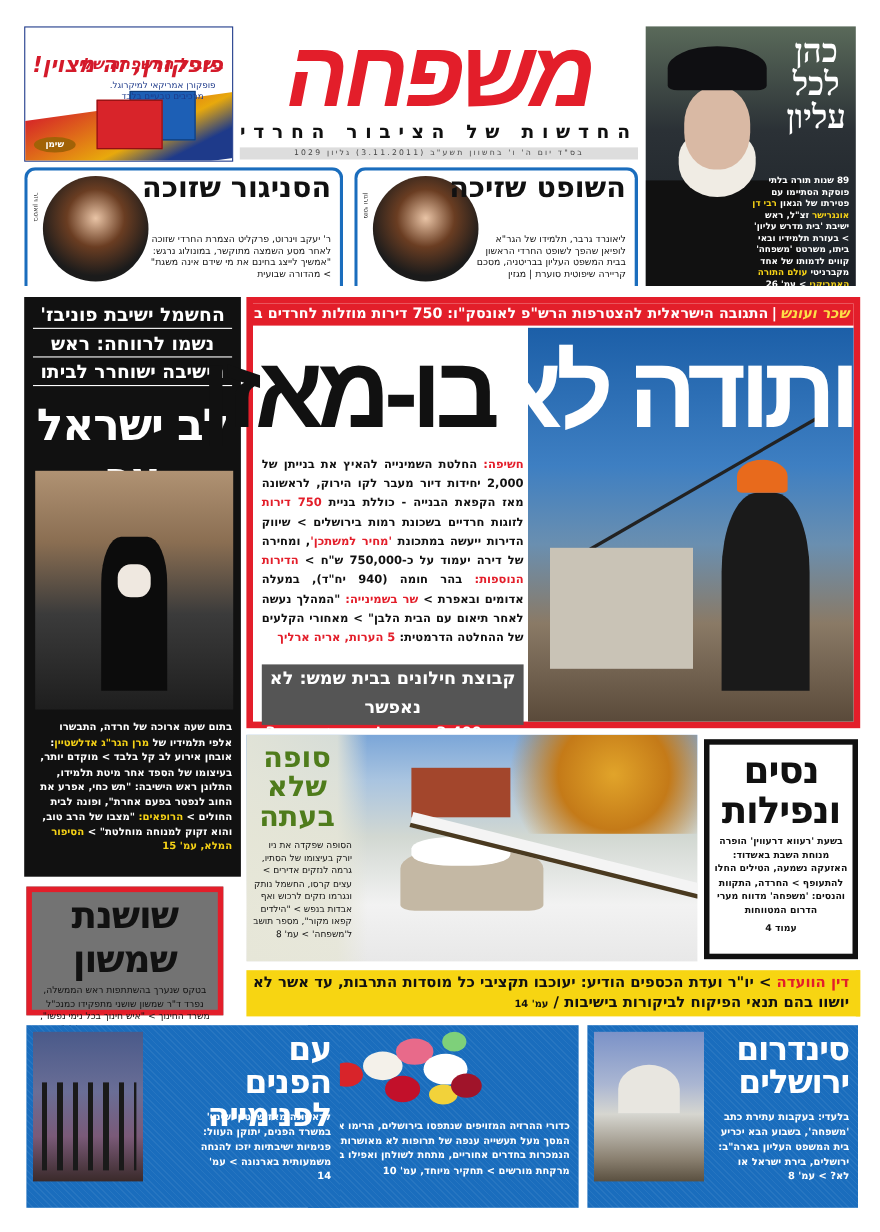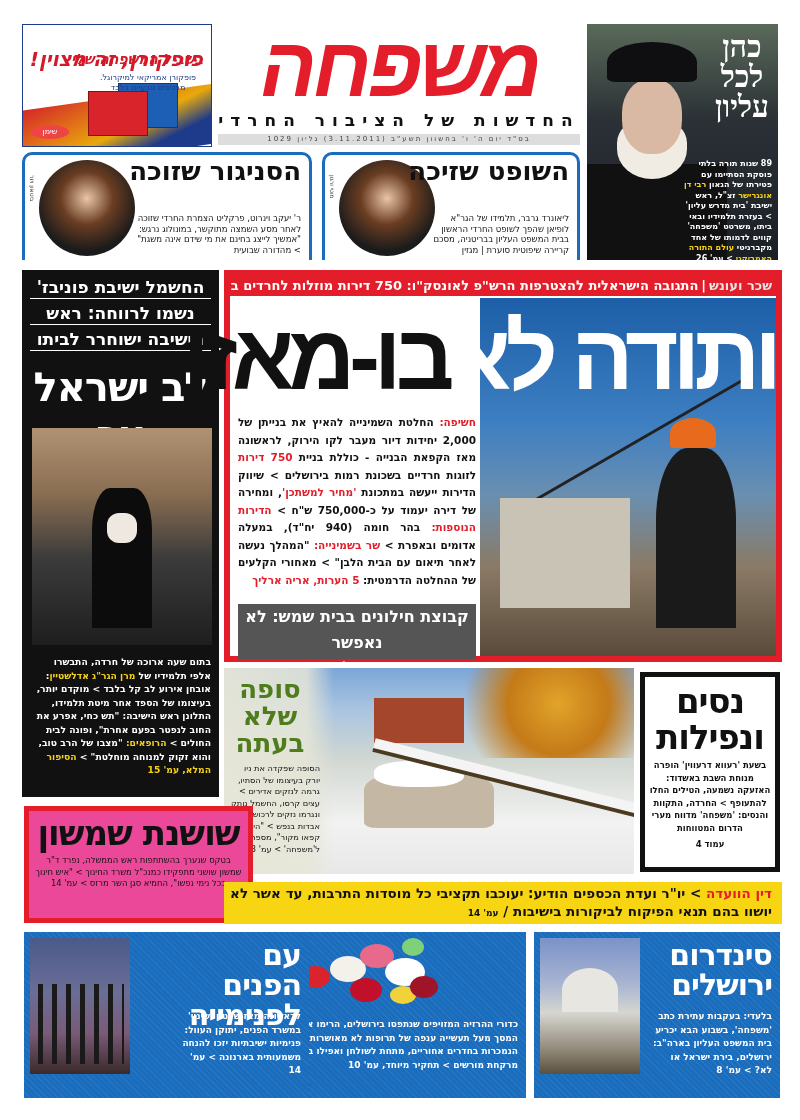--- a/index.html
+++ b/index.html
@@ -8,21 +8,21 @@
   .abs { position: absolute; }
 
   
   #ad { left: 22px; top: 24px; width: 190px; height: 123px; border: 1px solid #1e3a8a; background: #fff; overflow: hidden; }
   #ad .ad-t1 { position: absolute; right: 8px; top: 6px; color: #d41a2a; font-weight: bold; font-size: 14px; font-style: italic; margin-top: 20px; }
   #ad .ad-t2 { position: absolute; right: 8px; top: 22px; color: #d41a2a; font-weight: bold; font-size: 20px; font-style: italic; }
   #ad .ad-t3 { position: absolute; right: 8px; top: 48px; color: #1e3a8a; font-size: 8px; width: 110px; text-align: center; line-height: 10px; }
   #ad .swoosh1 { position: absolute; left: -20px; top: 70px; width: 260px; height: 60px; background: linear-gradient(160deg, #d41a2a 0%, #e8a90c 50%, #1e3a8a 70%); transform: skewY(-8deg); }
   #ad .box1 { position: absolute; left: 95px; top: 58px; width: 60px; height: 45px; background: #1d5fb5; border: 1px solid #0e3b78; }
   #ad .box2 { position: absolute; left: 65px; top: 66px; width: 60px; height: 45px; background: #d8242a; border: 1px solid #8a1010; }
-  #ad .logo { position: absolute; left: 8px; top: 100px; width: 38px; height: 14px; background: #ef4444; border-radius: 50%; color: #fff; font-size: 8px; font-weight: normal; text-align: center; line-height: 14px; }
+  #ad .logo { position: absolute; left: 8px; top: 100px; width: 38px; height: 14px; background: #a16207; border-radius: 50%; color: #fff; font-size: 8px; font-weight: bold; text-align: center; line-height: 14px; }
 
   #logo { left: 218px; top: 22px; width: 362px; text-align: center; color: #e31e2a; font-weight: bold; font-size: 84px; line-height: 90px; font-style: italic; letter-spacing: -4px; font-family: "Liberation Sans", sans-serif; }
   #tagline { left: 218px; top: 110px; width: 362px; text-align: center; font-weight: bold; font-size: 17px; letter-spacing: 7px; color: #111; }
   #dateline { left: 218px; top: 134px; width: 362px; height: 11px; background: #ddd; font-size: 7px; color: #444; text-align: center; line-height: 11px; letter-spacing: 2px; }
 
   #cover { left: 587px; top: 24px; width: 191px; height: 236px; background: linear-gradient(180deg, #5a6a5a 0%, #2b3136 40%, #1a1f25 100%); overflow: hidden; }
   #cover .hat { position: absolute; left: 20px; top: 18px; width: 90px; height: 40px; background: #0f0f12; border-radius: 50% 50% 10% 10%; }
   #cover .face { position: absolute; left: 35px; top: 55px; width: 60px; height: 75px; background: #d9b9a4; border-radius: 45%; }
   #cover .beard { position: absolute; left: 30px; top: 95px; width: 70px; height: 60px; background: #f0ece4; border-radius: 40% 40% 50% 50%; }
   #cover .coat { position: absolute; left: 0; top: 140px; width: 140px; height: 100px; background: #111; }
@@ -47,21 +47,21 @@
   #leftcol .kicker { position: absolute; right: 8px; left: 8px; text-align: center; color: #fff; font-weight: bold; font-size: 17px; line-height: 22px; border-bottom: 1px solid #fff; }
   #leftcol .big { position: absolute; left: 8px; right: 8px; top: 93px; text-align: center; color: #fff; font-weight: bold; font-size: 40px; line-height: 48px; letter-spacing: -1px; }
   #leftcol .photo { position: absolute; left: 10px; top: 158px; width: 180px; height: 217px; background: linear-gradient(180deg, #b09273 0%, #8a6e52 30%, #3b3b3b 60%, #1e1e1e 100%); }
   #leftcol .photo .p1 { position: absolute; left: 60px; top: 60px; width: 60px; height: 140px; background: #0c0c0c; border-radius: 30% 30% 0 0; }
   #leftcol .photo .p2 { position: absolute; left: 75px; top: 85px; width: 30px; height: 30px; background: #efe8e0; border-radius: 40%; }
   #leftcol .body { position: absolute; right: 8px; left: 8px; top: 385px; color: #fff; font-size: 9.2px; font-weight: bold; line-height: 13.5px; text-align: right; }
 
   
   #main { left: 224px; top: 270px; width: 558px; height: 392px; border: 6px solid #e31e2a; background: #fff; }
   #main .topbar { position: absolute; left: 0; right: 0; top: 0; height: 20px; background: #e31e2a; color: #fff; font-weight: bold; font-size: 13px; line-height: 20px; padding-right: 4px; white-space: nowrap; overflow: hidden; text-align: right; }
-  #main .topbar .kicker { color: #e5e5e5; }
+  #main .topbar .kicker { color: #fde047; font-style: italic; }
   #main .topbar .sep { color: #fff; padding: 0 3px; }
   #main .photo { position: absolute; left: 250px; right: 0; top: 22px; bottom: 0; background: linear-gradient(180deg, #1c5fa8 0%, #3e7fc2 35%, #6a8fb0 55%, #8a7a66 75%, #5a4a3a 100%); overflow: hidden; }
   #main .photo .crane { position: absolute; left: 40px; top: 140px; width: 240px; height: 3px; background: #222; transform: rotate(-30deg); }
   #main .photo .helmet { position: absolute; right: 60px; top: 120px; width: 46px; height: 30px; background: #e86a1c; border-radius: 50% 50% 10% 10%; }
   #main .photo .worker { position: absolute; right: 40px; top: 150px; width: 80px; height: 180px; background: #1a1a1a; border-radius: 40% 40% 0 0; }
   #main .photo .building { position: absolute; left: 20px; top: 200px; width: 130px; height: 110px; background: #c9c3b6; }
   #main .headline { position: absolute; left: 0; right: 0; top: 26px; height: 110px; text-align: center; font-weight: bold; font-size: 92px; line-height: 110px; letter-spacing: -6px; white-space: nowrap; font-family: "Liberation Sans", sans-serif; }
   #main .headline .h-white { color: #fff; }
   #main .headline .h-black { color: #111; }
   #main .text { position: absolute; right: 312px; left: 8px; top: 138px; font-size: 10.5px; line-height: 17.5px; color: #111; text-align: justify; font-weight: bold; }
@@ -79,21 +79,21 @@
   #storm .carsnow { position: absolute; left: 150px; top: 93px; width: 90px; height: 26px; background: #fff; border-radius: 40%; }
   #storm .fade { position: absolute; left: 0; top: 0; width: 110px; height: 206px; background: linear-gradient(90deg, rgba(230,230,215,0.95) 0%, rgba(230,230,215,0.85) 75%, rgba(230,230,215,0) 100%); }
   #storm .hd { position: absolute; left: 6px; top: 8px; width: 80px; font-size: 26px; line-height: 27px; font-weight: bold; color: #4f7c1c; text-align: center; }
   #storm .tx { position: absolute; left: 6px; top: 95px; width: 90px; font-size: 8.2px; line-height: 11.5px; color: #111; text-align: right; }
 
   #nisim { left: 640px; top: 672px; width: 140px; height: 200px; border: 5px solid #111; background: #fff; text-align: center; }
   #nisim .hd { font-weight: bold; font-size: 34px; line-height: 36px; margin-top: 6px; letter-spacing: -1px; color: #111; }
   #nisim .tx { font-size: 8.5px; font-weight: bold; line-height: 12.5px; color: #111; margin-top: 4px; padding: 0 4px; }
 
   
-  #shoshan { left: 24px; top: 806px; width: 229px; height: 117px; border: 5px solid #e31e2a; background: #ec4899; text-align: center; }
+  #shoshan { left: 24px; top: 806px; width: 179px; height: 117px; border: 5px solid #e31e2a; background: #737373; text-align: center; }
   #shoshan .hd { font-size: 34px; line-height: 40px; font-weight: bold; color: #111; letter-spacing: -1px; margin-top: 2px; }
   #shoshan .tx { font-size: 8.4px; line-height: 11.5px; color: #111; padding: 2px 6px; }
 
   
   #ybar { left: 224px; top: 882px; width: 558px; height: 42px; background: #f7d512; border-right: 4px solid #f7d512; padding: 2px 6px; text-align: right; font-weight: bold; font-size: 13.5px; line-height: 18px; color: #111; }
   #ybar .k { color: #e31e2a; }
   #ybar .pg { font-size: 9px; }
 
   
   .bbox { top: 932px; height: 166px; background: #1a6dbd; background-image: repeating-linear-gradient(45deg, rgba(255,255,255,0.06) 0 1px, rgba(255,255,255,0) 1px 4px); color: #fff; overflow: hidden; }

